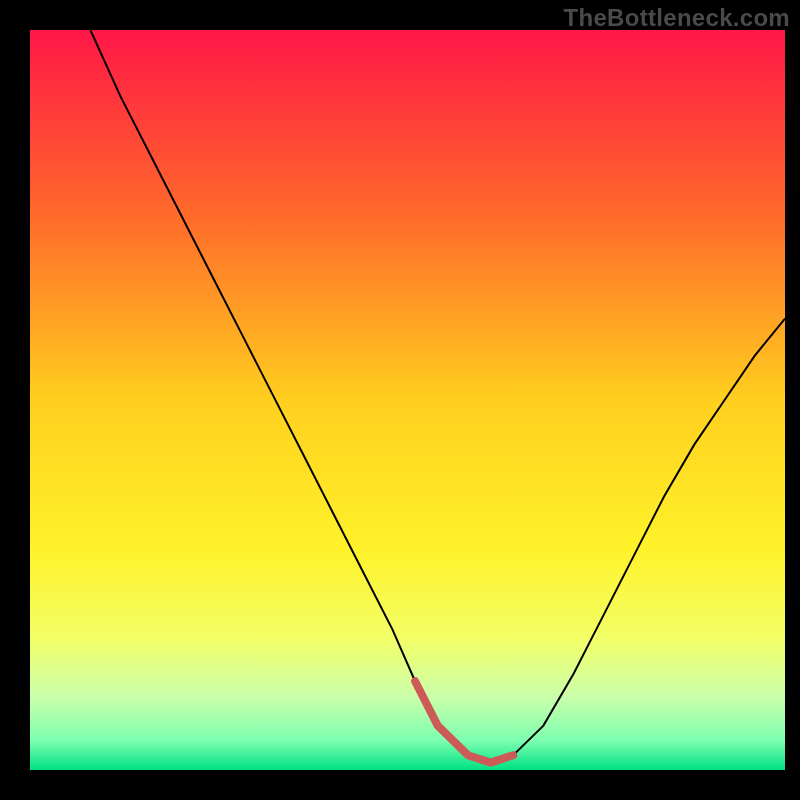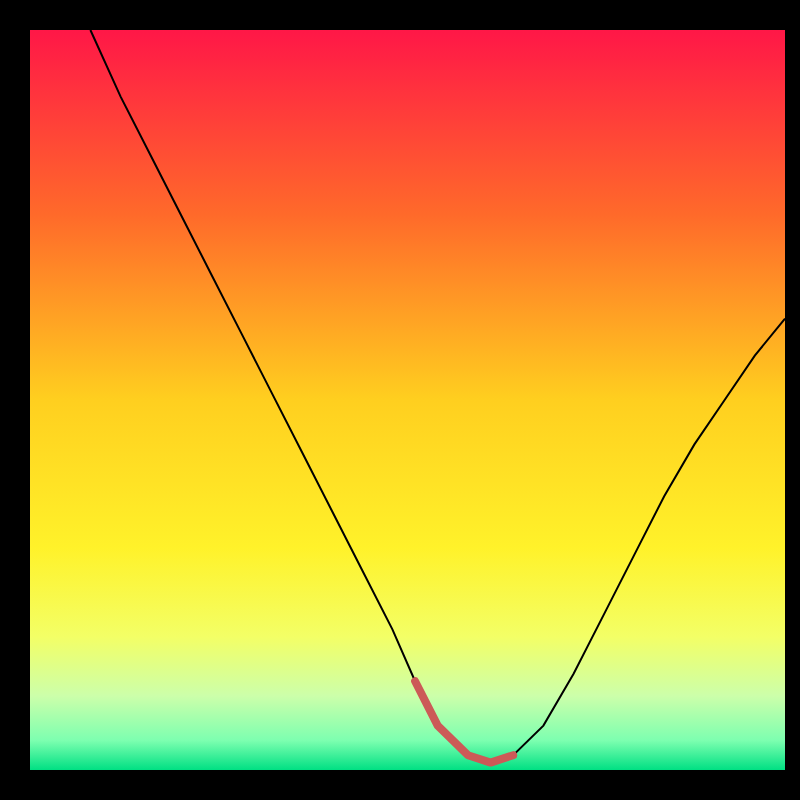--- a/index.html
+++ b/index.html
@@ -32,20 +32,21 @@
     left: 0;
     top: 0;
     z-index: 1;
   }
 </style>
 </head>
 <body>
 
 <div class="frame">
 
+  <div class="watermark">TheBottleneck.com</div>
 
   <svg id="chart-svg" width="800" height="800" viewBox="0 0 800 800">
     <defs>
       <linearGradient id="bg-grad" x1="0" y1="0" x2="0" y2="1">
           <stop offset="0%" stop-color="#ff1747"></stop>
           <stop offset="25%" stop-color="#ff6a2a"></stop>
           <stop offset="50%" stop-color="#ffcf1f"></stop>
           <stop offset="70%" stop-color="#fff22a"></stop>
           <stop offset="82%" stop-color="#f3ff66"></stop>
           <stop offset="90%" stop-color="#ccffaa"></stop>

